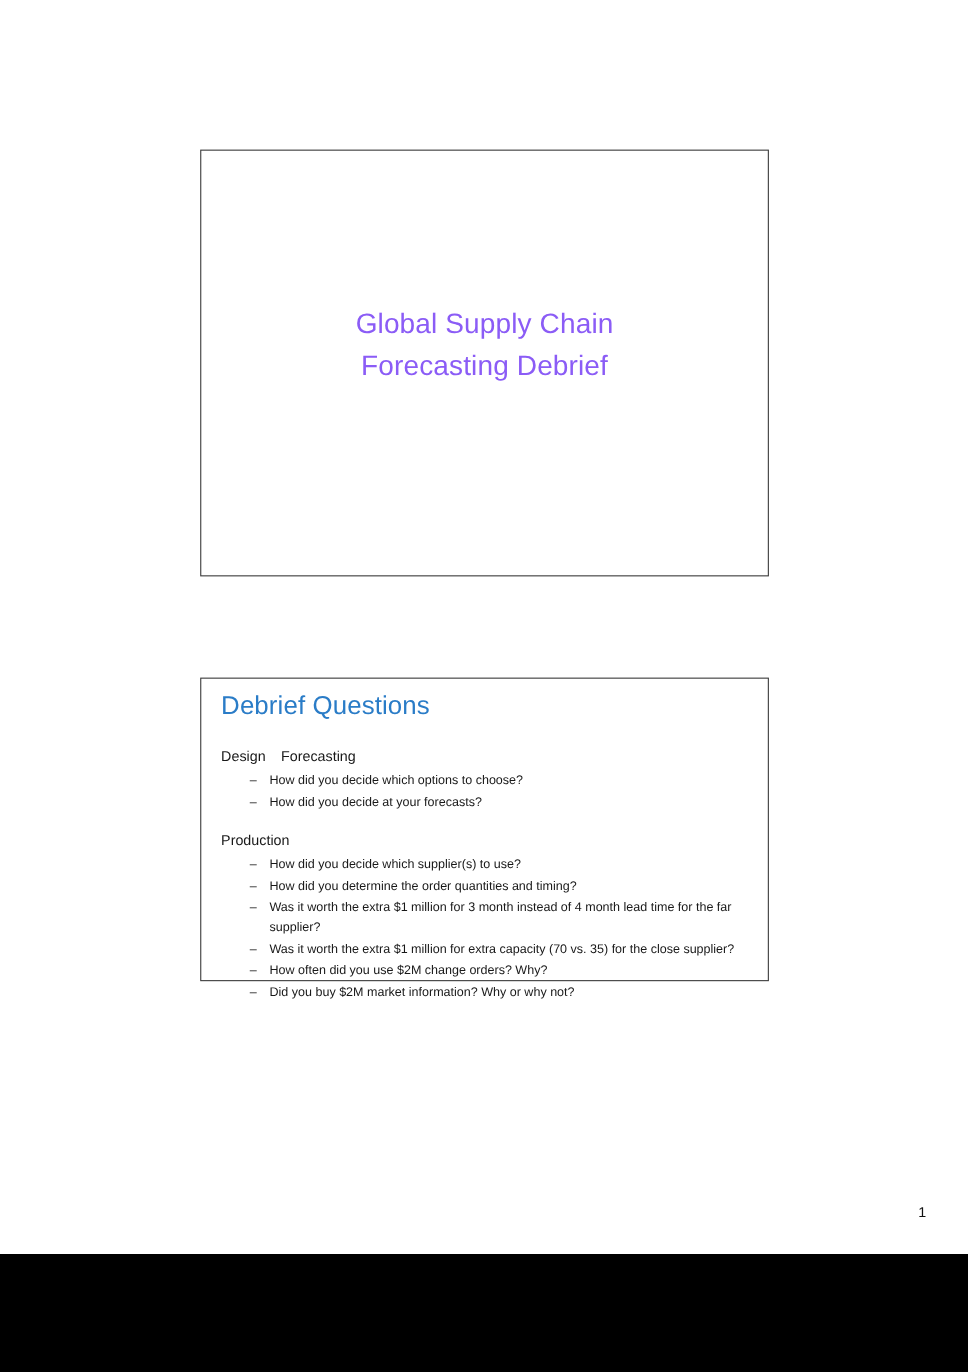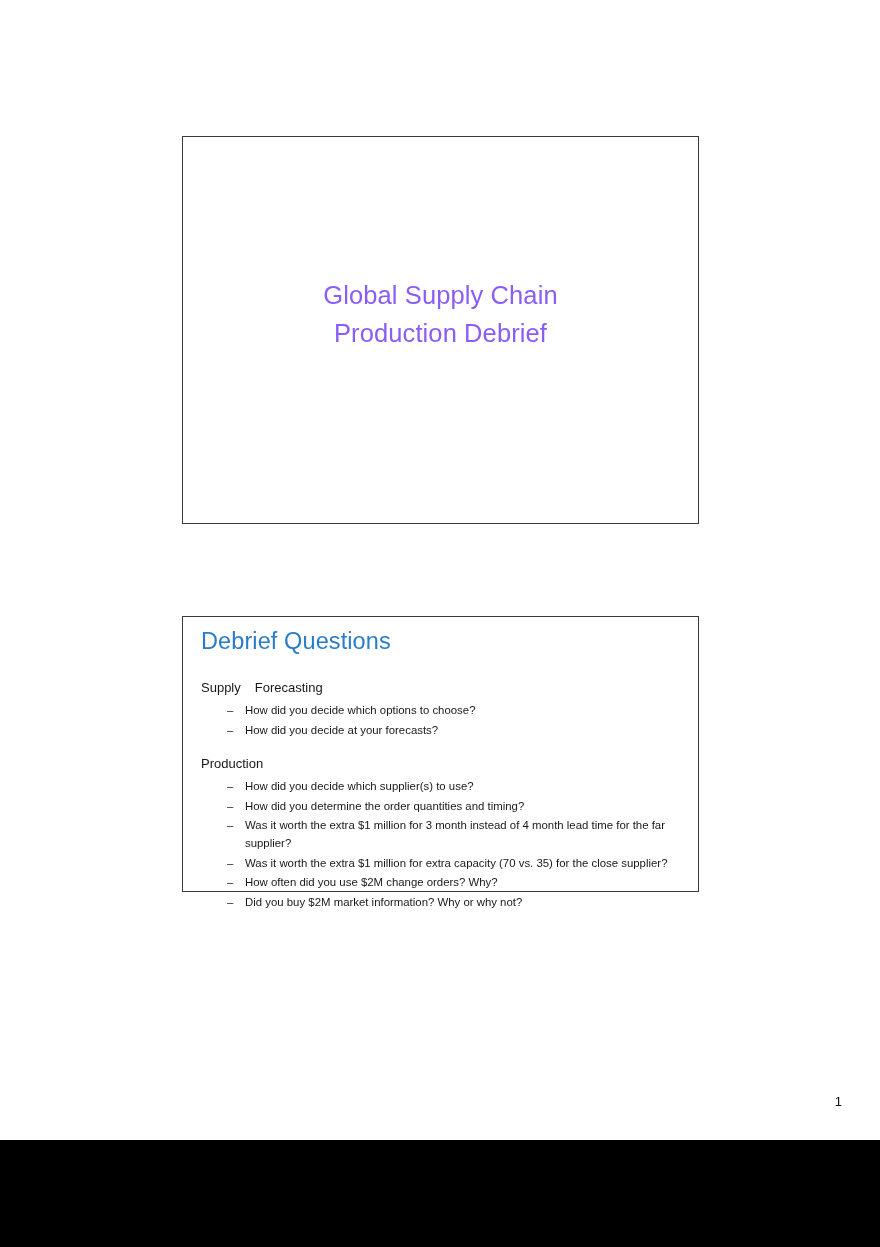--- a/index.html
+++ b/index.html
@@ -123,30 +123,30 @@
   }
 </style>
 </head>
 <body>
 
 <div class="page">
 
   <div class="slide" id="slide-1">
     <div class="title-center">
       <span class="line">Global Supply Chain</span>
-      <span class="line">Production Debrief</span>
+      <span class="line">Forecasting Debrief</span>
     </div>
   </div>
 
   <div class="slide" id="slide-2">
     <div class="slide2-title">Debrief Questions</div>
     <div class="slide2-body">
 
       <div class="sec-head">
-        <span>Supply</span><span class="gap"></span><span>Forecasting</span>
+        <span>Design</span><span class="gap"></span><span>Forecasting</span>
       </div>
       <ul class="bullets">
         <li><span class="dash">–</span><span>How did you decide which options to choose?</span></li>
         <li><span class="dash">–</span><span>How did you decide at your forecasts?</span></li>
       </ul>
 
       <div class="section-gap"></div>
 
       <div class="sec-head">
         <span>Production</span>

